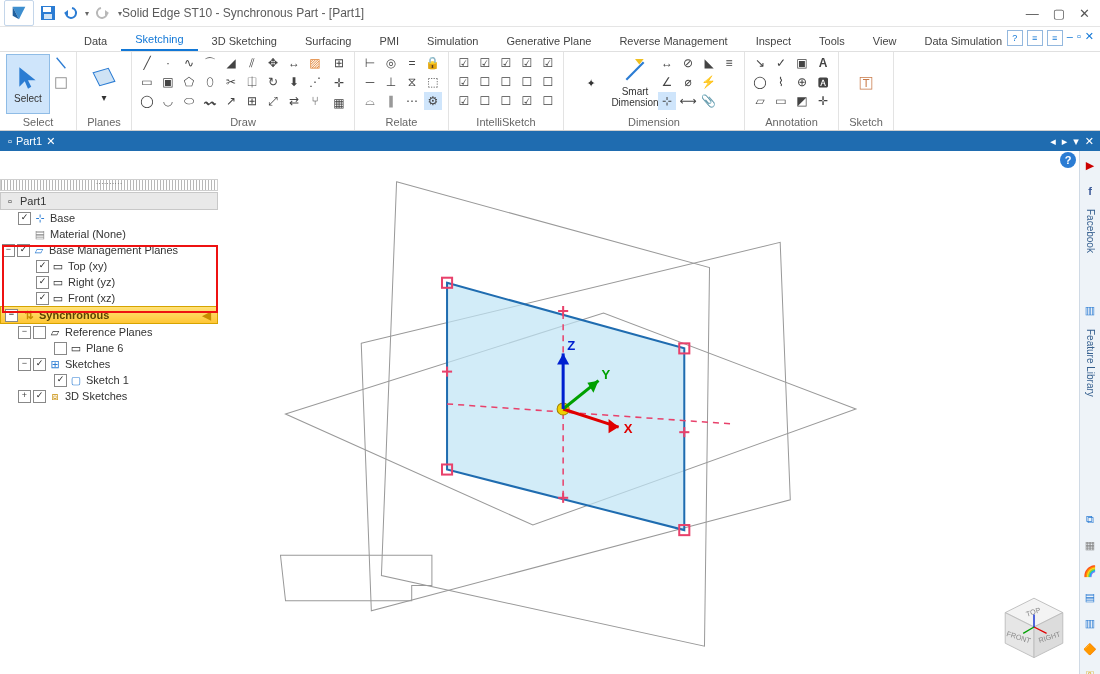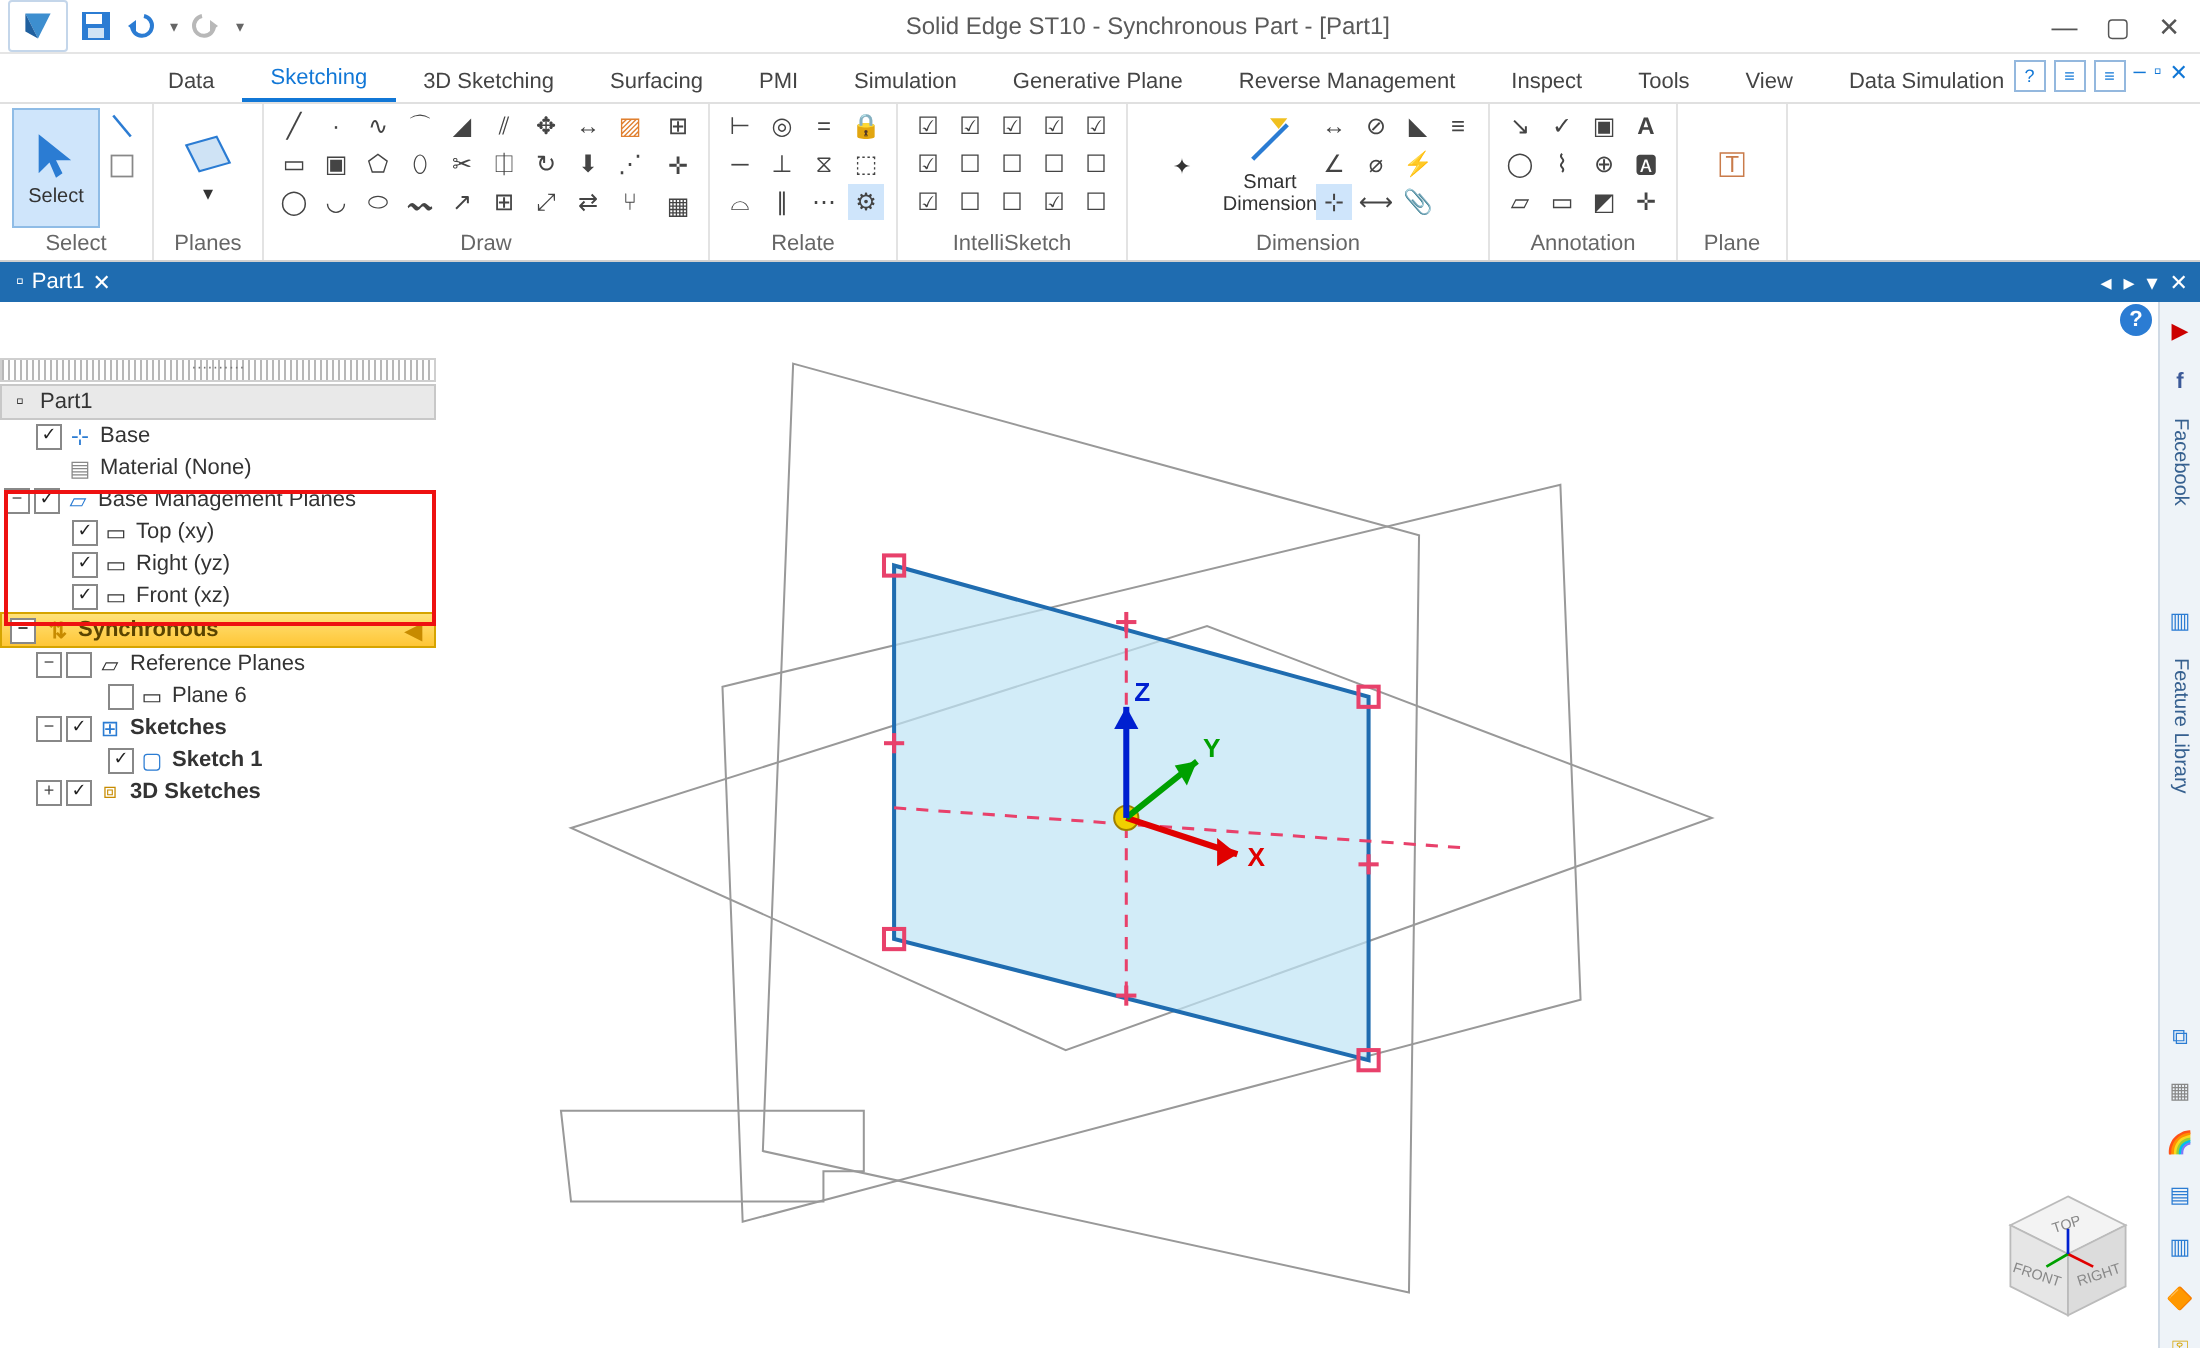--- a/index.html
+++ b/index.html
@@ -1,20 +1,20 @@
 <!DOCTYPE html>
 <html><head>
 <meta charset="utf-8">
 <style>
 html,body{margin:0;padding:0;font-family:"Segoe UI",Tahoma,sans-serif;font-size:11px;color:#333;background:#fff;width:1100px;height:674px;overflow:hidden}
 .titlebar{height:26px;background:#fff;display:flex;align-items:center;border-bottom:1px solid #e5e5e5}
 .app-btn{width:28px;height:24px;background:#fff;border:1px solid #c4d6ea;margin:1px 4px;display:flex;align-items:center;justify-content:center;border-radius:2px}
 .qat{display:flex;gap:6px;align-items:center;padding-left:2px}
 .qat .ico{width:16px;height:16px;display:flex;align-items:center;justify-content:center}
-.title{flex:1;text-align:center;color:#5a5a5a;font-size:12px}
+.title{flex:1;text-align:left;color:#5a5a5a;font-size:12px}
 .win-ctrl{display:flex;gap:14px;padding-right:10px;color:#555}
 .win-ctrl span{cursor:pointer;font-size:13px}
 .tabs{height:24px;display:flex;align-items:flex-end;padding-left:70px;gap:0;border-bottom:1px solid #e0e0e0;position:relative}
 .tab{padding:4px 14px;color:#444;cursor:pointer}
 .tab.active{color:#1177d6;border-bottom:2px solid #1177d6}
 .tabs-right{position:absolute;right:6px;top:3px;display:flex;gap:4px;color:#1177d6}
 .tabs-right .mi{width:14px;height:14px;border:1px solid #94b8de;font-size:9px;display:flex;align-items:center;justify-content:center}
 .ribbon{height:78px;background:#fff;display:flex;border-bottom:1px solid #d0d0d0}
 .group{border-right:1px solid #e3e3e3;padding:2px 6px 0 6px;display:flex;flex-direction:column;justify-content:space-between}
 .group-body{display:flex;gap:2px;flex:1}
@@ -44,21 +44,21 @@
 .sync-bar{background:linear-gradient(#ffe27a,#ffc636);border:1px solid #d6a400;height:16px;display:flex;align-items:center;font-weight:bold;color:#5a4400}
 .sync-bar .arrow{margin-left:auto;margin-right:4px;color:#c78b00}
 .redbox{position:absolute;border:2px solid #e11;left:2px;top:66px;width:212px;height:64px;pointer-events:none}
 .side-panel{position:absolute;right:0;top:0;width:20px;height:526px;background:#eef3f8;border-left:1px solid #d0dae5;display:flex;flex-direction:column;align-items:center;gap:10px;padding-top:6px}
 .side-panel .sic{width:16px;height:16px;cursor:pointer;display:flex;align-items:center;justify-content:center;font-size:11px}
 .vtext{writing-mode:vertical-rl;font-size:10px;color:#36608f}
 .canvas{position:absolute;left:230px;top:0;right:22px;bottom:0}
 .canvas svg{width:100%;height:100%}
 .help{position:absolute;right:24px;top:1px;width:16px;height:16px;background:#2b7cd3;color:#fff;border-radius:50%;font-weight:bold;text-align:center;line-height:16px;font-size:11px}
 .viewcube{position:absolute;right:30px;bottom:14px;width:72px;height:72px}
-.bold{font-weight:bold}
+.bold{font-weight:normal}
 .dd{font-size:8px;color:#666;margin-left:1px}
 </style>
 </head>
 <body>
 
 <div class="titlebar">
   <div class="app-btn">
     <svg width="18" height="18" viewBox="0 0 20 20">
         <polygon points="3,3 17,3 10,17" fill="#3d8ecf"></polygon>
         <polygon points="3,3 10,17 3,13" fill="#1f5f9e"></polygon>
@@ -294,21 +294,21 @@
     </div>
     <div class="group-label">Annotation</div>
   </div>
 
   <div class="group">
     <div class="group-body">
       <div class="big-btn">
         <div class="ic" style="color:#c97b4a">🅃</div>
       </div>
     </div>
-    <div class="group-label">Plane</div>
+    <div class="group-label">Sketch</div>
   </div>
 </div>
 
 <div class="doc-tab-bar">
   <div class="doc-tab">
     <span>▫</span>
     <span>Part1</span>
     <span class="x">✕</span>
   </div>
   <div class="doc-tab-right">

